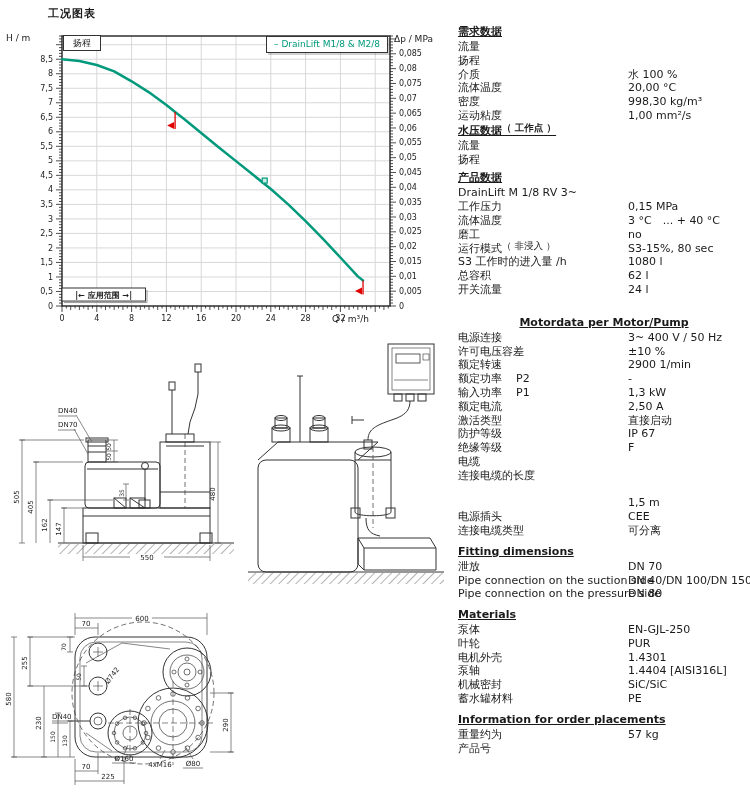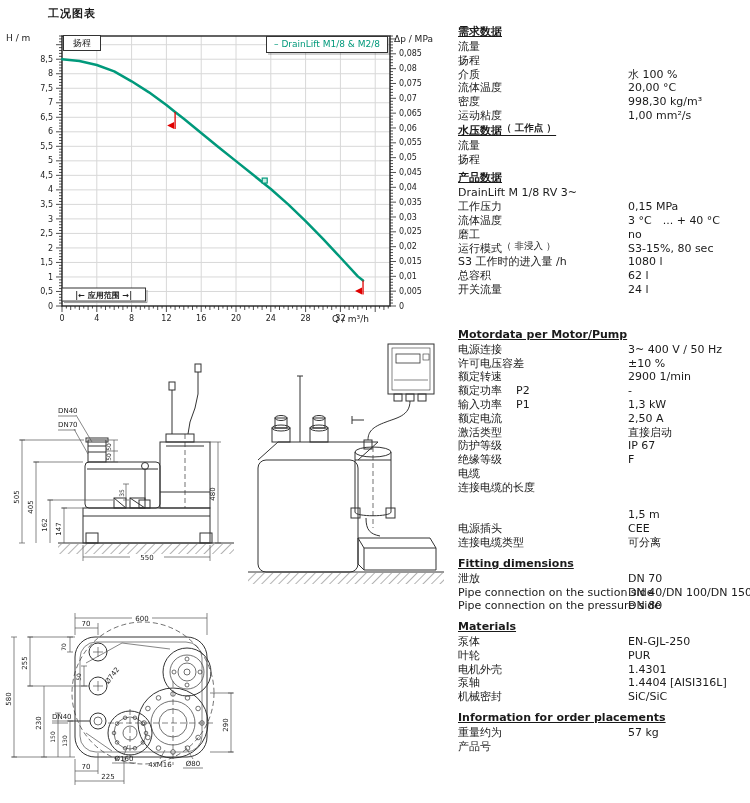--- a/index.html
+++ b/index.html
@@ -726,21 +726,21 @@
         </div>
         <div class="spec-row">
           <span class="spec-label">总容积</span>
           <span class="spec-value">62 l</span>
         </div>
         <div class="spec-row">
           <span class="spec-label">开关流量</span>
           <span class="spec-value">24 l</span>
         </div>
       </div>
-      <div class="spec-section" style="margin-top: 30px;">
+      <div class="spec-section" style="margin-top: 18px; text-align: center;">
         <div class="spec-heading">Motordata per Motor/Pump</div>
         <div class="spec-row">
           <span class="spec-label">电源连接</span>
           <span class="spec-value">3~ 400 V / 50 Hz</span>
         </div>
         <div class="spec-row">
           <span class="spec-label">许可电压容差</span>
           <span class="spec-value">±10 %</span>
         </div>
         <div class="spec-row">
@@ -825,20 +825,24 @@
           <span class="spec-label">电机外壳</span>
           <span class="spec-value">1.4301</span>
         </div>
         <div class="spec-row">
           <span class="spec-label">泵轴</span>
           <span class="spec-value">1.4404 [AISI316L]</span>
         </div>
         <div class="spec-row">
           <span class="spec-label">机械密封</span>
           <span class="spec-value">SiC/SiC</span>
+        </div>
+        <div class="spec-row">
+          <span class="spec-label">蓄水罐材料</span>
+          <span class="spec-value">PE</span>
         </div>
       </div>
       <div class="spec-section" style="margin-top: 6px;">
         <div class="spec-heading">Information for order placements</div>
         <div class="spec-row">
           <span class="spec-label">重量约为</span>
           <span class="spec-value">57 kg</span>
         </div>
         <div class="spec-row">
           <span class="spec-label">产品号</span>

